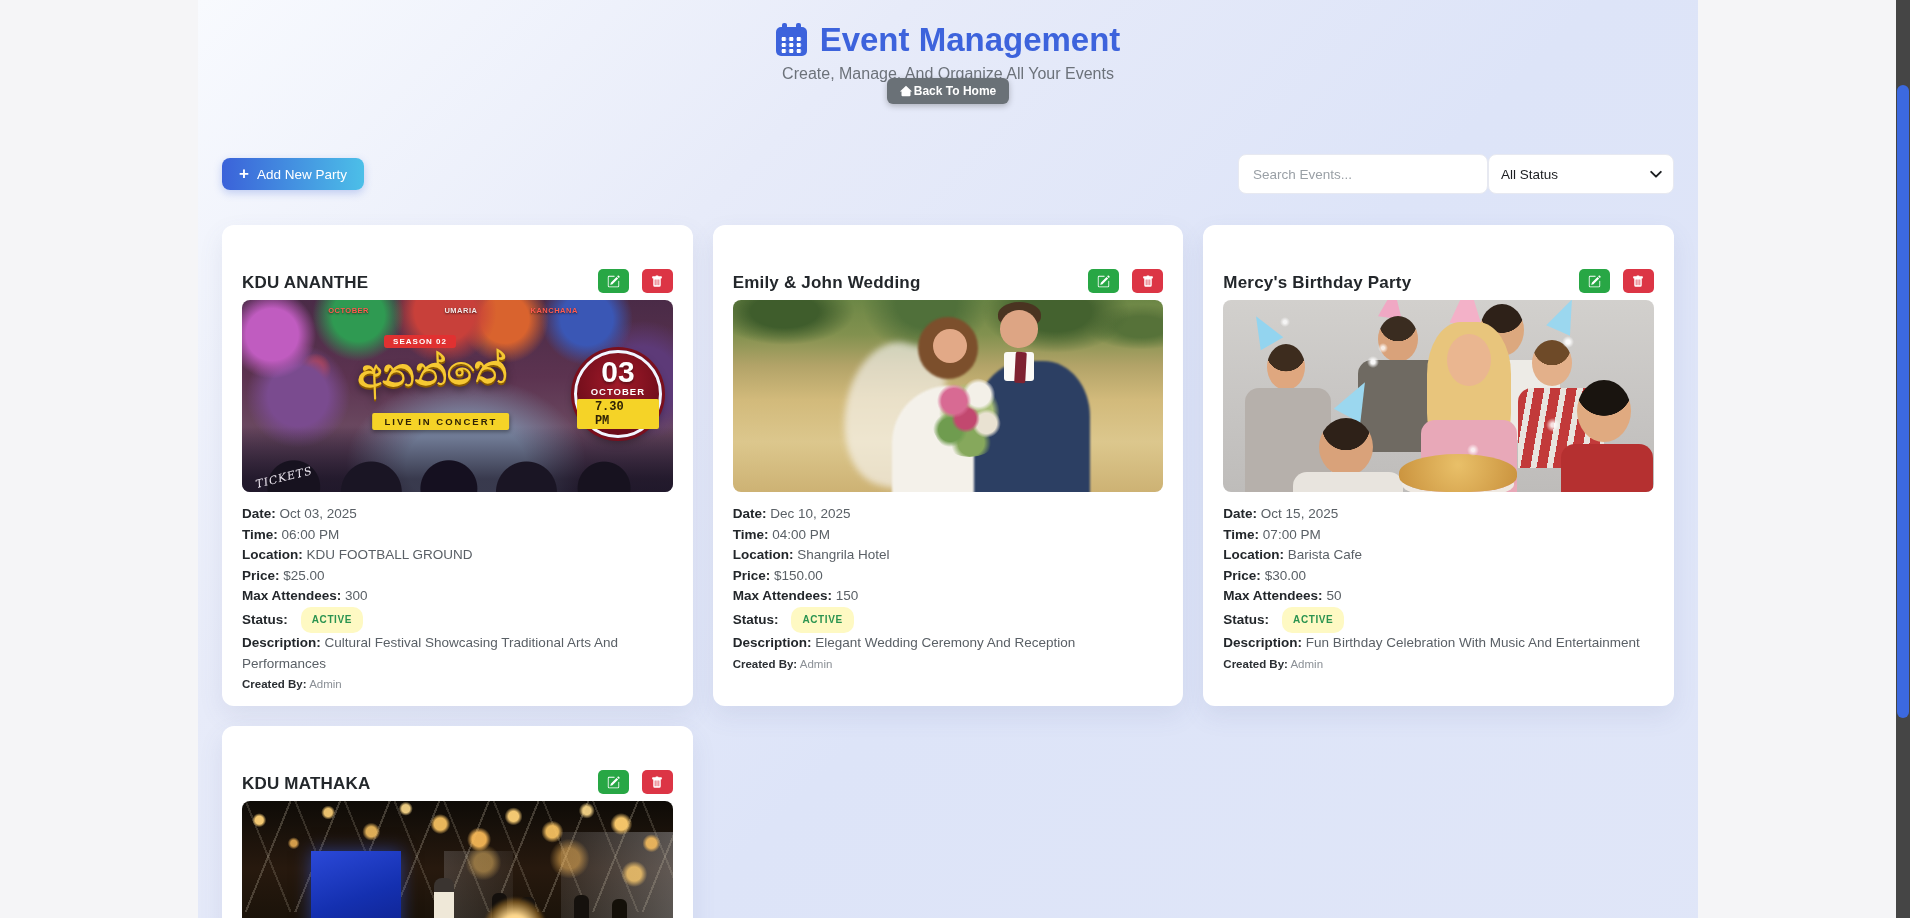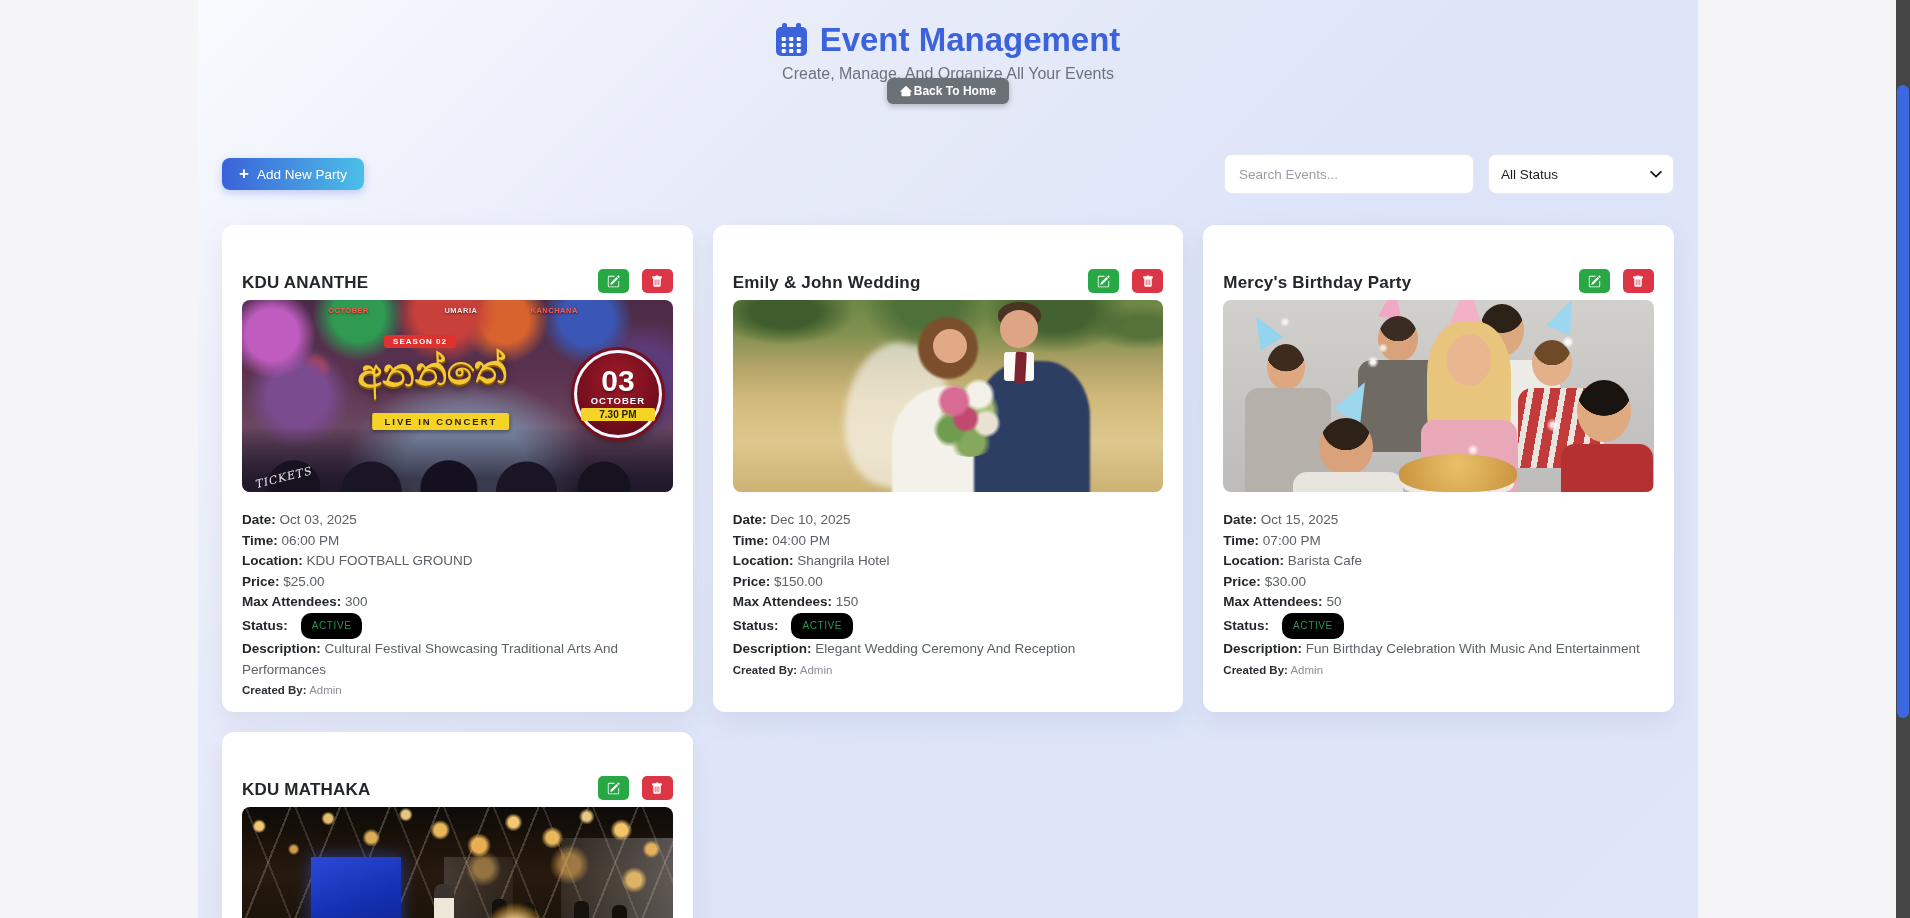--- a/index.html
+++ b/index.html
@@ -27,21 +27,21 @@
     background: #6a7177; color: #fff; font-size: 12px; font-weight: 700; border: none; border-radius: 6px;
     padding: 6px 13px; box-shadow: 0 2px 6px rgba(0,0,0,.25); cursor: pointer; font-family: inherit; text-align: center; }
 
   
   .toolbar { display: flex; justify-content: space-between; align-items: center; padding: 0 24px; margin-top: 50px; }
   .add-btn { display: inline-flex; align-items: center; gap: 8px;
     background: linear-gradient(90deg, #3b62d9, #4cbfe8); color: #fff; font-size: 13.5px; font-weight: 500;
     border: none; border-radius: 8px; height: 32px; padding: 0 17px;
     box-shadow: 0 3px 9px rgba(59,98,217,.28); cursor: pointer; font-family: inherit; }
   .plus { font-size: 17px; font-weight: 700; line-height: 1; margin-top: -2px; }
-  .controls { display: flex; gap: 14px; }
+  .controls { display: flex; }
   .search { width: 250px; height: 40px; border: 1px solid #e7e9f1; border-radius: 8px; padding: 0 14px;
     font-size: 13.5px; color: #333; background: #fff; font-family: inherit; outline: none; }
   .search::placeholder { color: #9aa0a6; }
   .select-wrap { position: relative; }
   .select-wrap select { appearance: none; -webkit-appearance: none; width: 186px; height: 40px;
     border: 1px solid #e7e9f1; border-radius: 8px; padding: 0 32px 0 12px; font-size: 13.5px;
     color: #1c1e21; background: #fff; font-family: inherit; cursor: pointer; outline: none; }
   .chev { position: absolute; right: 11px; top: 13px; pointer-events: none; }
 
   
@@ -51,25 +51,25 @@
   .card-head { display: flex; justify-content: space-between; align-items: flex-end; min-height: 26px; margin-bottom: 7px; margin-top: 24px; }
   .card-title { font-size: 17px; font-weight: 700; color: #23272b; letter-spacing: .2px; }
   .card-actions { display: flex; gap: 13px; }
   .abtn { width: 31px; height: 24px; border: none; border-radius: 5px; display: flex; align-items: center;
     justify-content: center; cursor: pointer; }
   .btn-edit { background: #28a745; }
   .btn-del  { background: #dc3545; }
 
   .event-image { position: relative; height: 192px; border-radius: 8px; overflow: hidden; }
 
-  .card-details { margin-top: 18px; }
+  .card-details { margin-top: 12px; }
   .drow { font-size: 13.5px; line-height: 20.5px; color: #5a6066; }
   .drow b { color: #23272b; font-weight: 700; }
   .status-row { display: flex; align-items: center; gap: 13px; }
-  .badge { background: #000000; color: #2a9350; font-size: 10px; font-weight: 400; letter-spacing: .6px;
+  .badge { background: #fef9c3; color: #2a9350; font-size: 10px; font-weight: 700; letter-spacing: .6px;
     padding: 3px 11px; border-radius: 10px; }
   .created { margin-top: 4px; font-size: 11.5px; color: #8b9096; }
   .created b { color: #2b2f33; font-weight: 700; }
 
   
   .img-poster { background:
     radial-gradient(circle at 7% 18%, #c05cc0 0 26px, transparent 44px),
     radial-gradient(circle at 13% 50%, #7a4b8f 0 30px, transparent 52px),
     radial-gradient(circle at 27% 8%, #2f9a52 0 26px, transparent 46px),
     radial-gradient(circle at 47% 6%, #c8403a 0 30px, transparent 52px),
@@ -96,22 +96,22 @@
     transform: rotate(-2deg); z-index: 2; font-family: "DejaVu Sans", sans-serif; }
   .live { position: absolute; top: 59%; left: 50%; transform: translateX(-62%); background: #f5d327;
     color: #2f2205; font-size: 9.5px; font-weight: 700; letter-spacing: 2px; padding: 3px 12px;
     border-radius: 2px; box-shadow: 0 2px 4px rgba(0,0,0,.4); z-index: 3; }
   .datecircle { position: absolute; top: 26%; right: 2.5%; width: 88px; height: 88px; border-radius: 50%;
     background: radial-gradient(circle at 50% 35%, #a21a2a, #6b0c19 75%); border: 3px solid #f3f6ff;
     box-shadow: 0 0 0 3px #7a0f1d, 0 4px 10px rgba(0,0,0,.45); display: flex; flex-direction: column;
     align-items: center; justify-content: center; z-index: 3; }
   .day { font-size: 30px; font-weight: 800; color: #fff; line-height: 28px; text-shadow: 0 2px 3px rgba(0,0,0,.4); }
   .month { font-size: 9.5px; font-weight: 700; color: #fff; letter-spacing: 1px; }
-  .ptime { background: #f5d327; color: #2f2205; font-size: 10px; font-weight: 700; padding: 1px 18px;
-    border-radius: 2px; margin-top: 2px; }
+  .ptime { background: #f5d327; color: #2f2205; font-size: 12px; font-weight: 700; padding: 1px 18px;
+    border-radius: 2px; margin-top: 2px; font-family: Liberation Mono, monospace; }
   .tickets { position: absolute; bottom: 4%; left: 3%; font-family: "DejaVu Serif", serif; font-style: italic;
     font-size: 11px; color: #efe9f2; transform: rotate(-14deg); letter-spacing: 1px; z-index: 3; }
 
   
   .img-wedding { background:
     radial-gradient(ellipse at 12% 6%, #3f5d2c 0 34px, transparent 70px),
     radial-gradient(ellipse at 45% 2%, #50703a 0 30px, transparent 64px),
     radial-gradient(ellipse at 75% 6%, #44622f 0 36px, transparent 74px),
     radial-gradient(ellipse at 95% 14%, #567239 0 26px, transparent 56px),
     linear-gradient(180deg, #6c8746 0%, #82914f 18%, #b2a368 34%, #d2ba7b 52%, #dcc78d 74%, #cdb274 100%); }

